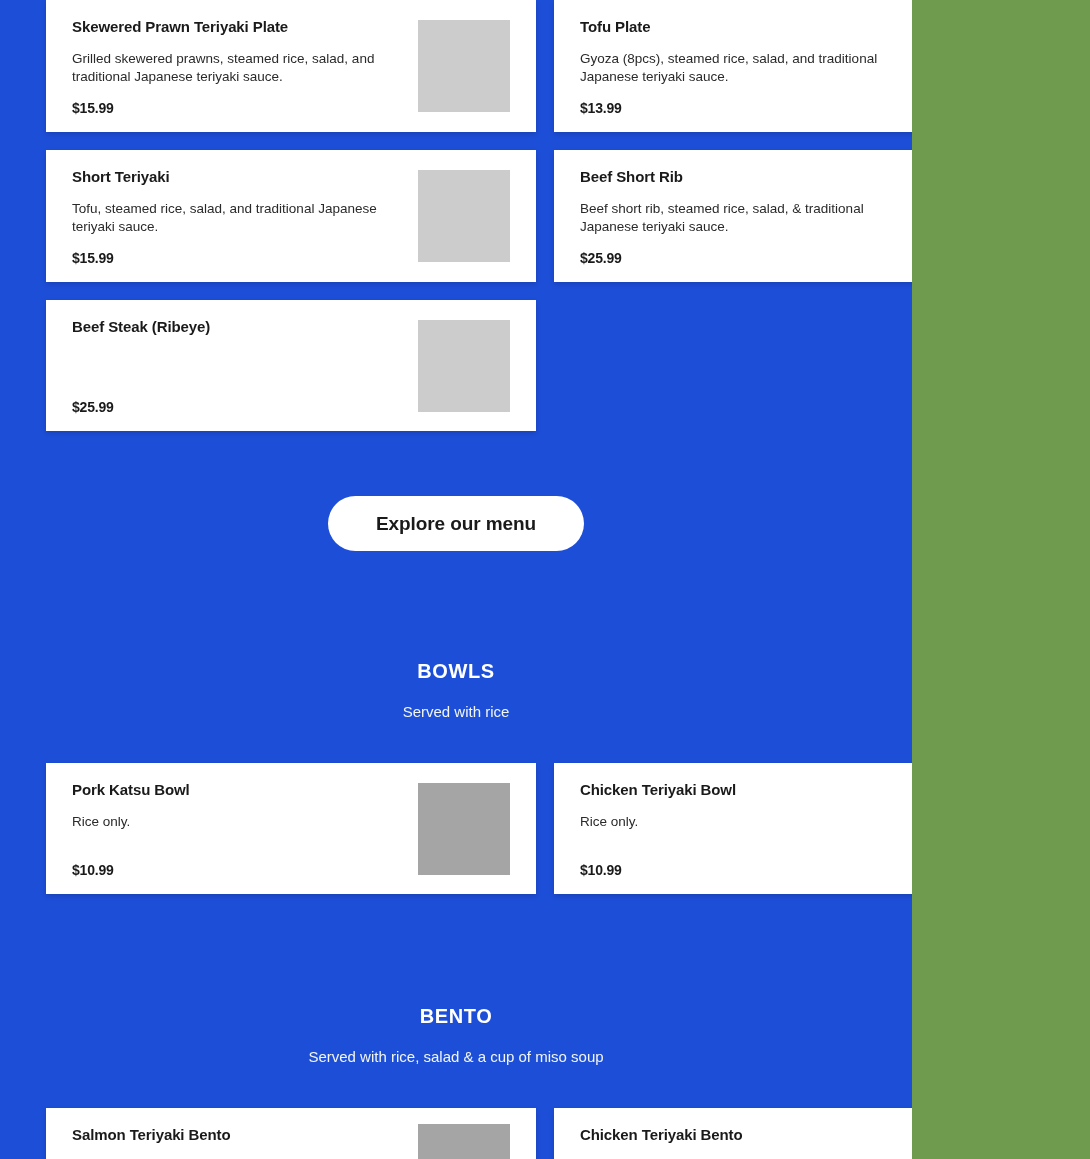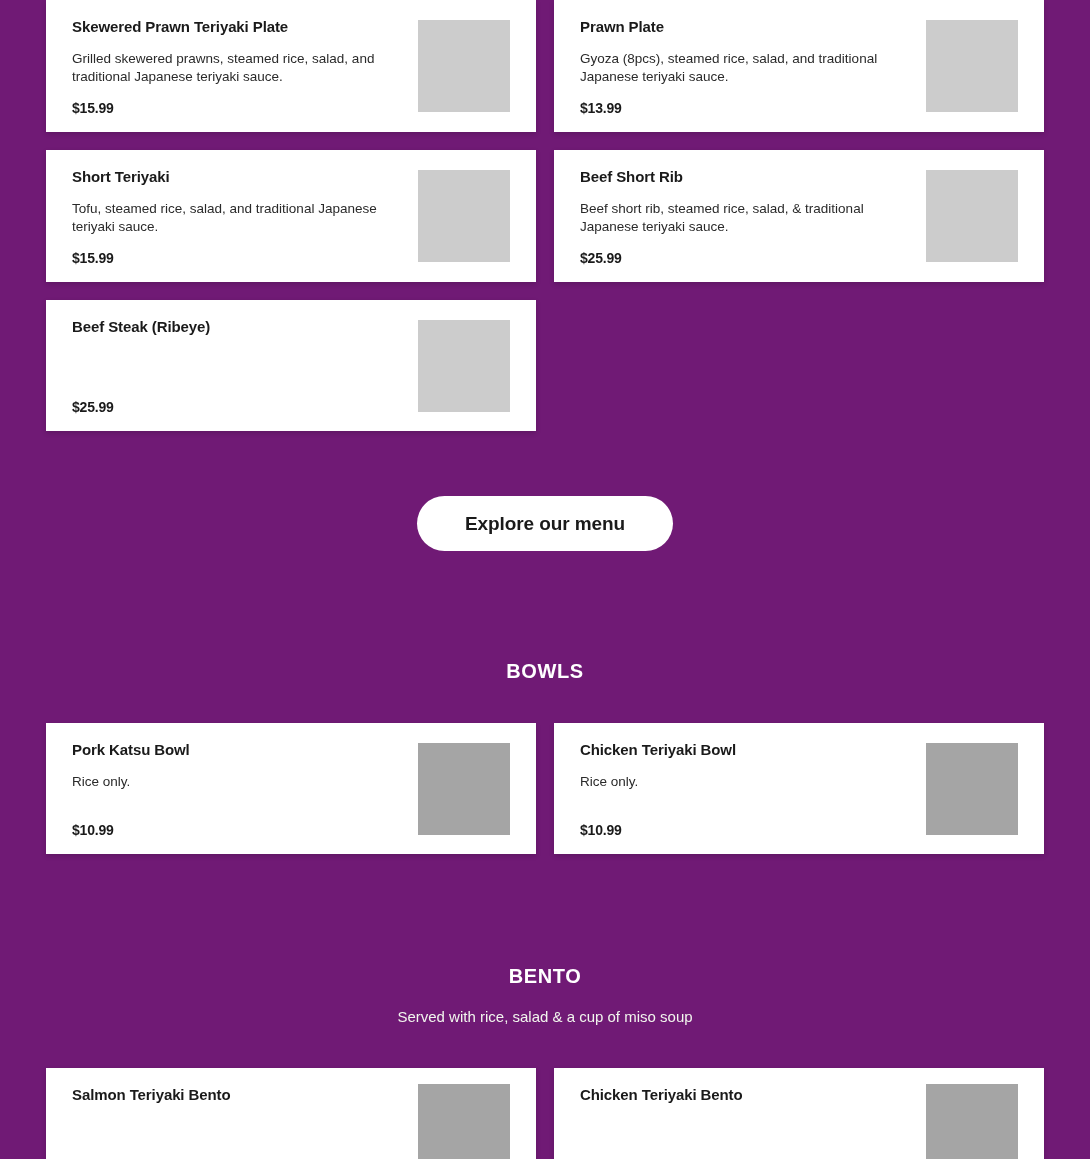--- a/index.html
+++ b/index.html
@@ -11,23 +11,23 @@
   }
 
   body {
     background: #6f9b4e;
     font-family: "Liberation Sans", sans-serif;
     -webkit-font-smoothing: antialiased;
   }
 
   .page {
     position: relative;
-    width: 1090px;
+    width: 912px;
     height: 1159px;
-    background: #701a75;
+    background: #1d4ed8;
     overflow: hidden;
   }
 
   
   .card-grid {
     position: relative;
     width: 1090px;
     padding: 0 46px;
     display: flex;
     flex-wrap: wrap;
@@ -159,21 +159,21 @@
       <div class="card-text">
         <div class="item-name">Skewered Prawn Teriyaki Plate</div>
         <div class="item-desc">Grilled skewered prawns, steamed rice, salad, and traditional Japanese teriyaki sauce.</div>
         <div class="item-price">$15.99</div>
       </div>
       <div class="item-thumb"></div>
     </article>
 
     <article class="menu-card">
       <div class="card-text">
-        <div class="item-name">Prawn Plate</div>
+        <div class="item-name">Tofu Plate</div>
         <div class="item-desc">Gyoza (8pcs), steamed rice, salad, and traditional Japanese teriyaki sauce.</div>
         <div class="item-price">$13.99</div>
       </div>
       <div class="item-thumb"></div>
     </article>
 
     <article class="menu-card">
       <div class="card-text">
         <div class="item-name">Short Teriyaki</div>
         <div class="item-desc">Tofu, steamed rice, salad, and traditional Japanese teriyaki sauce.</div>
@@ -200,20 +200,21 @@
     </article>
 
   </section>
 
   <div class="cta-wrap">
     <button class="cta-button">Explore our menu</button>
   </div>
 
   <div class="section-head sec-bowls">
     <h2 class="section-title">BOWLS</h2>
+    <p class="section-sub">Served with rice</p>
   </div>
 
   <section class="card-grid grid-after-head">
 
     <article class="menu-card">
       <div class="card-text">
         <div class="item-name">Pork Katsu Bowl</div>
         <div class="item-desc">Rice only.</div>
         <div class="item-price">$10.99</div>
       </div>

